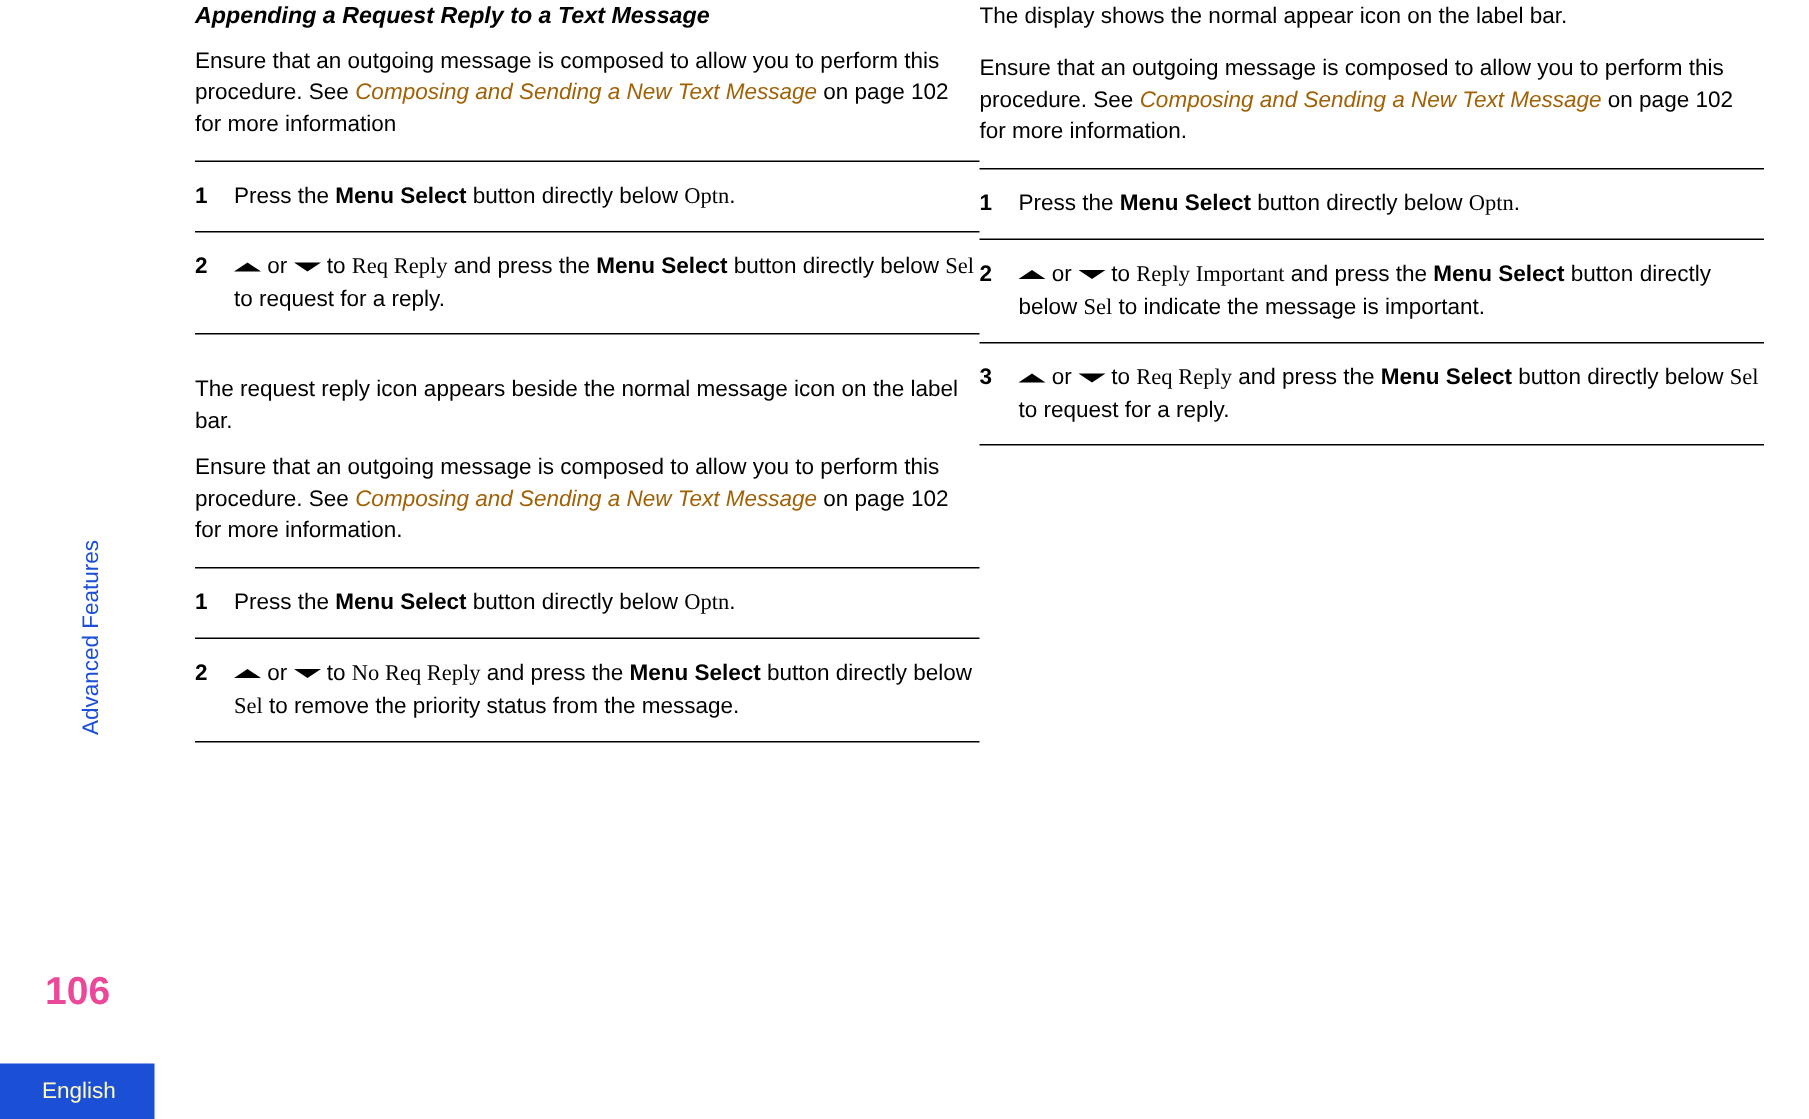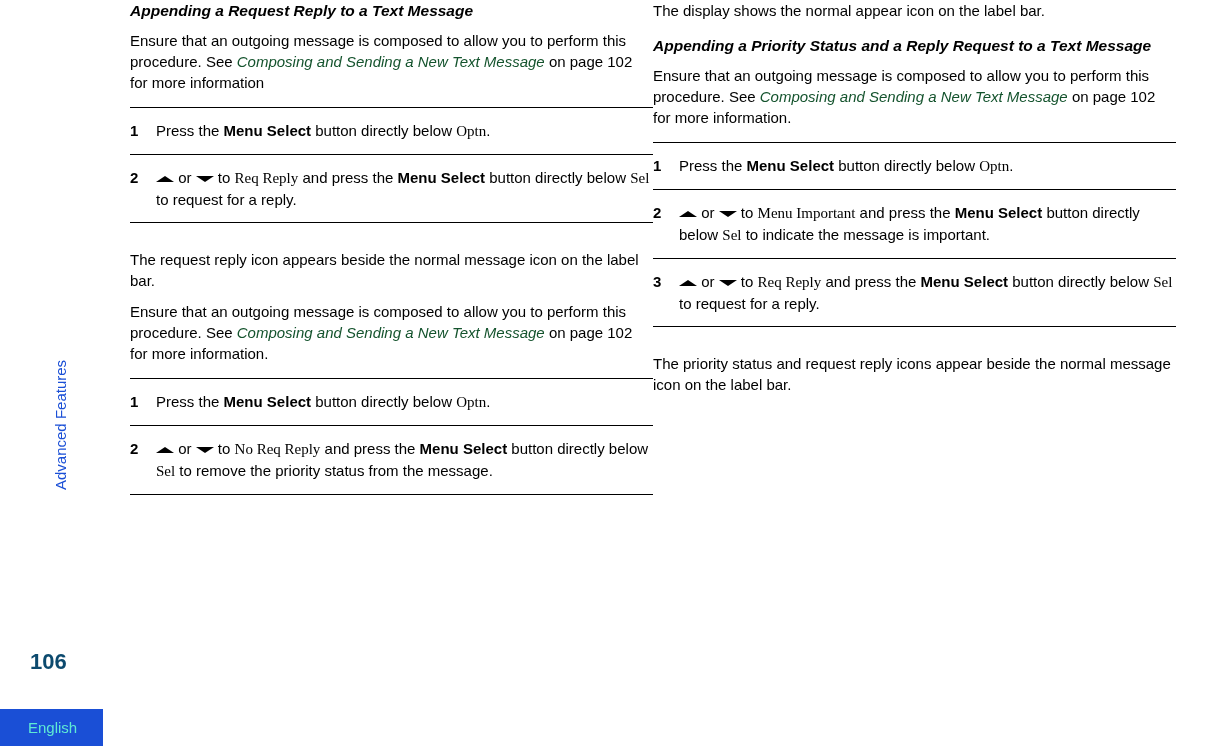--- a/index.html
+++ b/index.html
@@ -29,30 +29,30 @@
       transform: rotate(-90deg);
       transform-origin: left top;
       color: #1a4fd6;
       font-size: 15px;
       white-space: nowrap;
     }
     .page-num {
       position: absolute;
       left: 30px;
       bottom: 68px;
-      color: #0c4a6e;
-      font-size: 22px;
+      color: #ec4899;
+      font-size: 26px;
       font-weight: bold;
     }
     .lang-tab {
       position: absolute;
       left: 0;
       bottom: 0;
       background: #1a4fd6;
-      color: #5eead4;
+      color: #fef9c3;
       padding: 8px 26px 8px 28px;
       font-size: 15px;
     }
     .columns {
       flex: 1;
       display: flex;
       padding-right: 30px;
     }
     .col {
       flex: 1;
@@ -61,21 +61,21 @@
     .section-title {
       font-weight: bold;
       font-style: italic;
       margin-bottom: 8px;
       font-size: 15.5px;
     }
     .para {
       margin-bottom: 14px;
     }
     .link {
-      color: #14532d;
+      color: #a16207;
       font-style: italic;
     }
     .steps {
       list-style: none;
       counter-reset: step;
     }
     .steps > li {
       display: flex;
       padding: 12px 0 12px 0;
       border-bottom: 1px solid #000;
@@ -159,49 +159,47 @@
                   <polygon points="0,2 18,2 9,8" fill="#000"></polygon>
                 </svg></span><span> to </span><span class="serif">No Req Reply</span><span> and press the </span><span class="bold">Menu Select</span><span> button directly below </span><span class="serif">Sel</span><span> to remove the priority status from the message.</span>
           </span>
         </li>
       </ol>
     </div>
 
     <div class="col">
       <p class="para">The display shows the normal appear icon on the label bar.</p>
 
-      <div class="section-title">Appending a Priority Status and a Reply Request to a Text Message</div>
       <p class="para">
         <span>Ensure that an outgoing message is composed to allow you to perform this procedure. See </span><span class="link">Composing and Sending a New Text Message</span><span> on page 102 for more information.</span>
       </p>
       <ol class="steps">
         <li>
           <span class="step-num">1</span>
           <span class="step-body">
             <span>Press the </span><span class="bold">Menu Select</span><span> button directly below </span><span class="serif">Optn</span><span>.</span>
           </span>
         </li>
         <li>
           <span class="step-num">2</span>
           <span class="step-body">
             <span class="arrow"><svg width="18" height="10">
                   <polygon points="0,8 18,8 9,2" fill="#000"></polygon>
                 </svg></span><span> or </span><span class="arrow"><svg width="18" height="10">
                   <polygon points="0,2 18,2 9,8" fill="#000"></polygon>
-                </svg></span><span> to </span><span class="serif">Menu Important</span><span> and press the </span><span class="bold">Menu Select</span><span> button directly below </span><span class="serif">Sel</span><span> to indicate the message is important.</span>
+                </svg></span><span> to </span><span class="serif">Reply Important</span><span> and press the </span><span class="bold">Menu Select</span><span> button directly below </span><span class="serif">Sel</span><span> to indicate the message is important.</span>
           </span>
         </li>
         <li>
           <span class="step-num">3</span>
           <span class="step-body">
             <span class="arrow"><svg width="18" height="10">
                   <polygon points="0,8 18,8 9,2" fill="#000"></polygon>
                 </svg></span><span> or </span><span class="arrow"><svg width="18" height="10">
                   <polygon points="0,2 18,2 9,8" fill="#000"></polygon>
                 </svg></span><span> to </span><span class="serif">Req Reply</span><span> and press the </span><span class="bold">Menu Select</span><span> button directly below </span><span class="serif">Sel</span><span> to request for a reply.</span>
           </span>
         </li>
       </ol>
-      <p class="result">The priority status and request reply icons appear beside the normal message icon on the label bar.</p>
 
     </div>
   </div>
 </div>
 
 </body></html>

